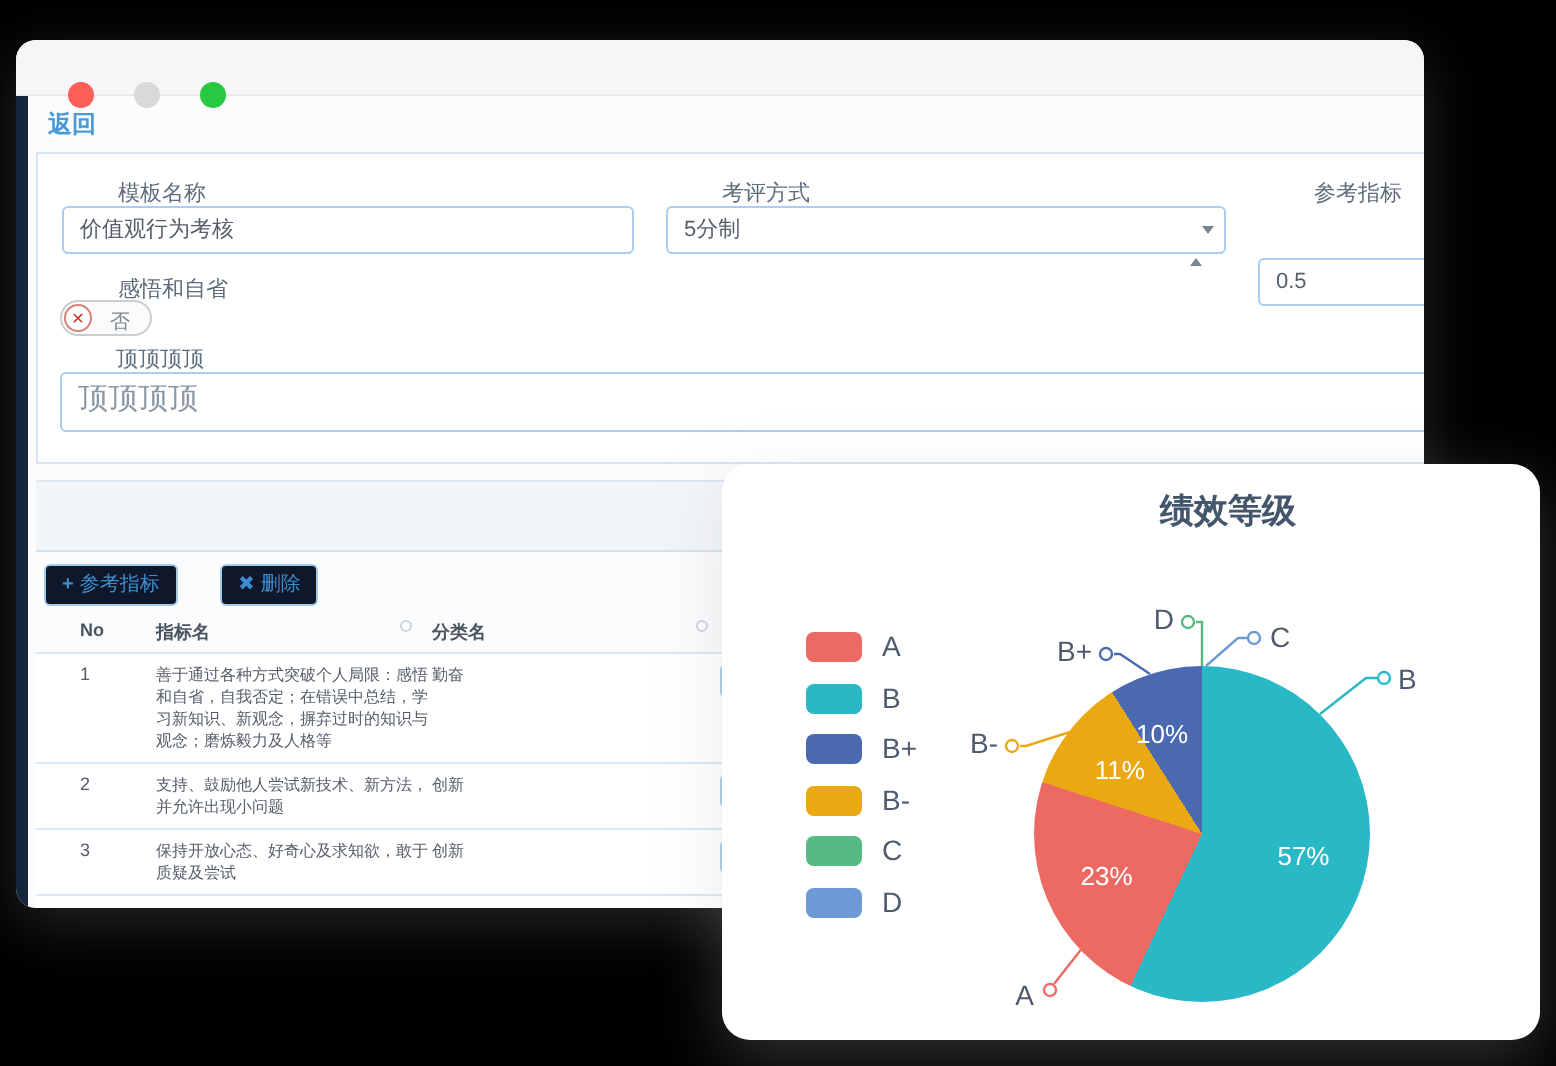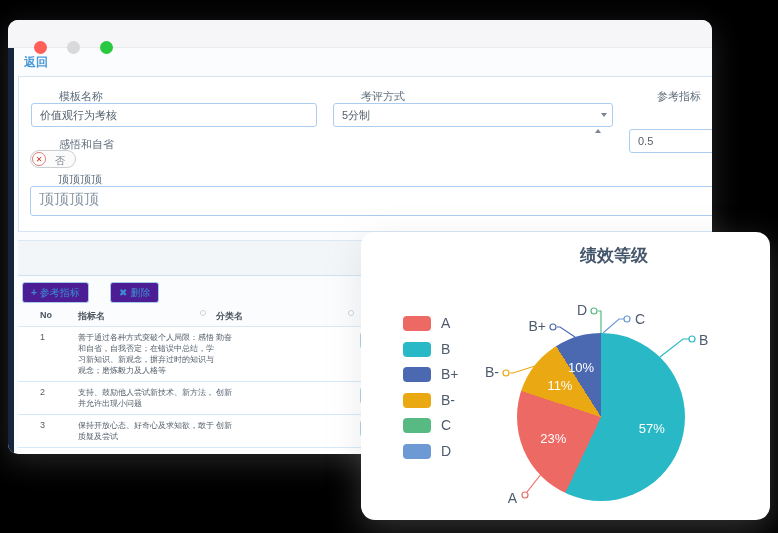--- a/index.html
+++ b/index.html
@@ -24,21 +24,21 @@
   .tri-dn{width:0;height:0;border-left:3.5px solid transparent;border-right:3.5px solid transparent;border-top:4px solid #7a8591;}
   .toggle{position:absolute;left:22px;top:130px;width:46px;height:18px;border:1px solid #c9ced3;border-radius:10px;background:#fbfbfb;cursor:pointer;}
   .knob{position:absolute;left:1px;top:1px;width:14px;height:14px;border-radius:50%;background:#fff;border:1px solid #d8827c;
         color:#c9302c;font-size:8px;font-weight:bold;text-align:center;line-height:13px;}
   .toggle-text{position:absolute;left:24px;top:3px;font-size:10px;color:#7b848d;}
   .tarea{position:absolute;left:22px;top:166px;width:690px;height:30px;border:1px solid #aacdf0;border-radius:3px;background:#fff;
          font-size:15px;color:#8a97a5;padding:3px 8px;}
 
   .strip{position:absolute;left:10px;top:220px;width:706px;height:36px;background:#f3f6f9;border-top:1px solid #dbe7f3;border-bottom:1px solid #cfe2f3;}
 
-  .btn{position:absolute;top:262px;height:21px;background:#4c1d95;border:1px solid #a5cbe9;border-radius:3px;
+  .btn{position:absolute;top:262px;height:21px;background:#0f172a;border:1px solid #a5cbe9;border-radius:3px;
        font-size:10px;color:#3c8dcd;padding:0 8px;line-height:19px;cursor:pointer;}
   .btn .bicon{font-weight:bold;margin-right:3px;font-size:10px;}
 
   
   .thead{position:absolute;left:10px;top:288px;width:706px;height:18px;font-size:9px;font-weight:bold;color:#4a5560;}
   .thead span{position:absolute;top:2px;}
   .sort-circle{position:absolute;top:4px;width:6px;height:6px;border:1px solid #ccd4dc;border-radius:50%;background:#fff;}
   .tbody{position:absolute;left:10px;top:306px;width:706px;}
   .trow{position:relative;border-top:1px solid #d6e9f8;background:#fff;}
   .c-no{position:absolute;left:22px;top:5px;font-size:9px;color:#555f69;}

